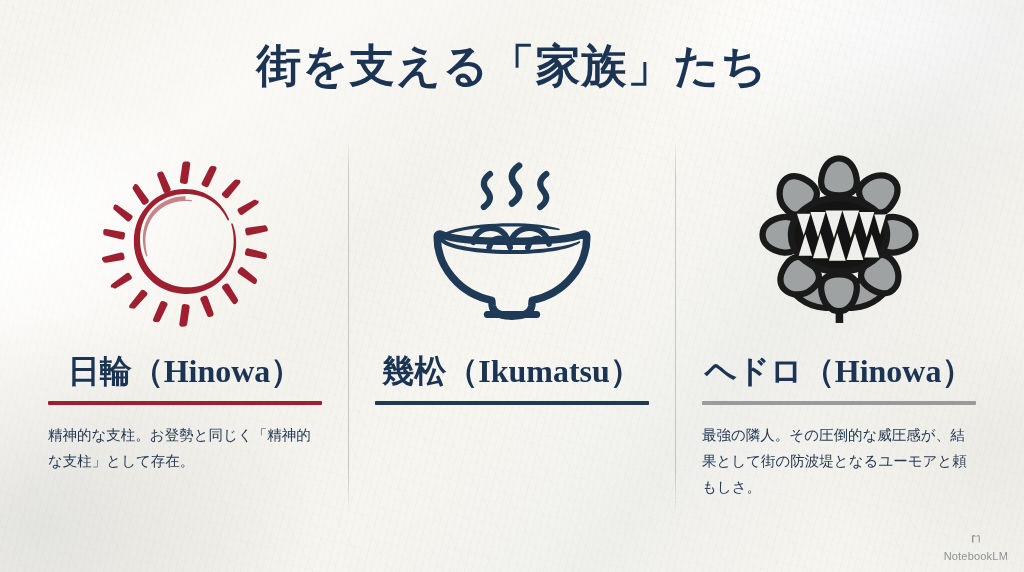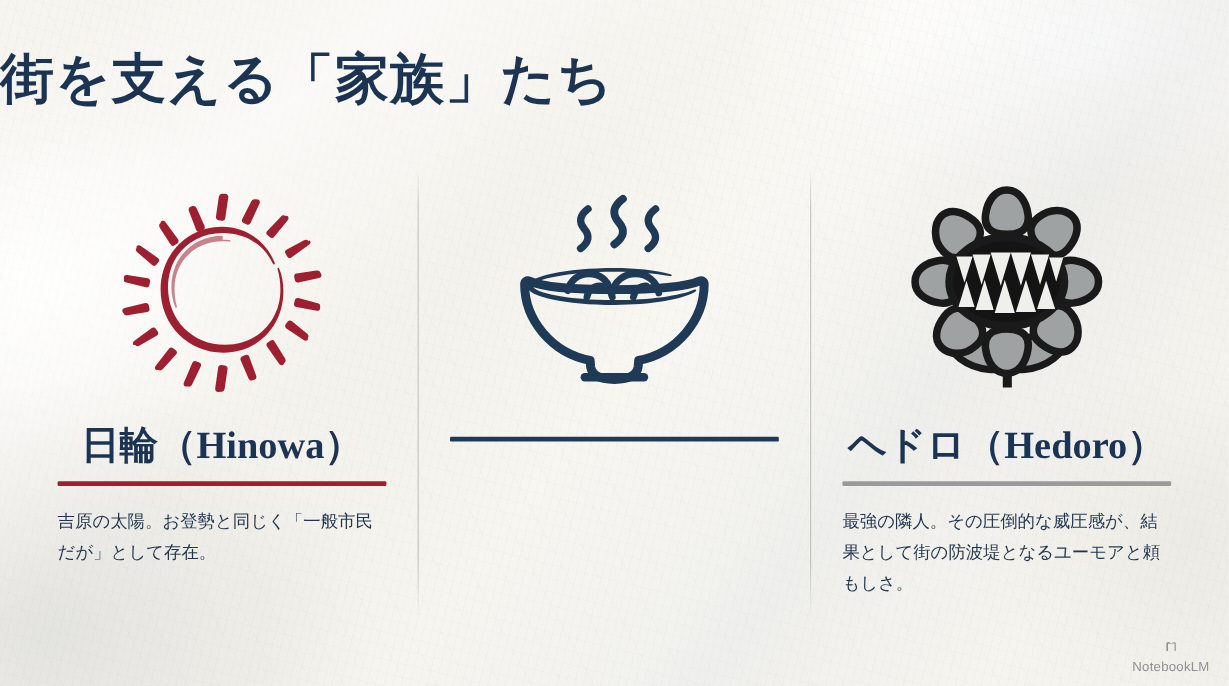--- a/index.html
+++ b/index.html
@@ -52,20 +52,21 @@
   }
 
   .layer { position: relative; z-index: 2; }
 
   
   #title {
     position: absolute;
     top: 36px;
     left: 0;
     width: 1024px;
+    text-align: center;
     font-family: "Liberation Serif", "DejaVu Serif", serif;
     font-weight: 700;
     font-size: 45px;
     letter-spacing: 1px;
     color: #1b3453;
     white-space: nowrap;
   }
 
   
   #columns {
@@ -183,21 +184,21 @@
               <path d="M5 86.8c-.4 1.5.6 2.9 2.4 3.3l18.9 4.6c1.6.4 3-.5 3.3-2.1l.7-3.2c.4-1.6-.6-3.1-2.3-3.4L8.2 82.7c-1.8-.3-3 .5-3.3 2z"></path>
               <path d="M17.2 56.5c-1 1.2-.8 2.9.6 4.1l14.8 12.6c1.2 1.1 2.8.9 3.8-.4l2.1-2.6c1-1.3.8-3-.6-4L21.3 54.7c-1.5-1-3.1-.9-4.1.3z"></path>
               <path d="M40.2 32.7c-1.3.9-1.5 2.6-.5 4.2l10.5 16.4c.9 1.4 2.5 1.6 3.8.7l2.7-1.8c1.4-.9 1.6-2.6.7-4L45.3 31.7c-1.1-1.5-2.8-1.8-4.1-1z"></path>
               <path d="M69.4 16.7c-1.5.6-2.1 2.2-1.5 4l7 18.2c.6 1.5 2.1 2.1 3.6 1.5l3.1-1.2c1.5-.6 2.2-2.2 1.6-3.8L75.2 17.7c-.7-1.7-2.3-2.3-3.8-1.7z"></path>
             </g>
           </g>
         </svg>
       </div>
       <div class="card-title">日輪（Hinowa）</div>
       <div class="rule" style="background:#9e2030;"></div>
-      <div class="desc">吉原の太陽。お登勢と同じく「一般市民だが」として存在。</div>
+      <div class="desc">精神的な支柱。お登勢と同じく「精神的な支柱」として存在。</div>
     </div>
 
     <div class="vdiv"></div>
 
     <div class="col">
       <div class="icon-box">
         <svg width="176" height="180" viewBox="0 0 200 200" aria-hidden="true">
           <g fill="none" stroke="#1e3a56" stroke-linecap="round" stroke-linejoin="round">
 
             <path d="M68 58c8-6 9-12 3.5-18.5C66 33 67 26.5 75 20.5" stroke-width="7"></path>
@@ -212,20 +213,21 @@
           <g fill="none" stroke="#1e3a56" stroke-width="6.5" stroke-linecap="round">
             <path d="M56 98c2-10 10-16 20-16s18 6 20 16"></path>
             <path d="M98 100c2-11 11-18 22-18s20 7 22 18"></path>
             <path d="M74 104c1.5-6.5 6-10.5 12-10.5s10.5 4 12 10.5"></path>
             <path d="M118 104c1.5-6.5 6-10.5 12-10.5"></path>
           </g>
 
           <path d="M72 180h56" fill="none" stroke="#1e3a56" stroke-width="8" stroke-linecap="round"></path>
         </svg>
       </div>
+      <div class="card-title">幾松（Ikumatsu）</div>
       <div class="rule" style="background:#1e3a56;"></div>
     </div>
 
     <div class="vdiv"></div>
 
     <div class="col">
       <div class="icon-box">
         <svg width="168" height="188" viewBox="0 0 200 220" aria-hidden="true">
 
           <path d="M96 140h9v64h-9z" fill="#1a1a1a"></path>
@@ -258,21 +260,21 @@
 
           <g fill="#efefec">
             <path d="M52 124l8-26 8 26z"></path>
             <path d="M69 127l9-30 9 30z"></path>
             <path d="M88 130l10-33 10 33z"></path>
             <path d="M109 129l10-32 10 32z"></path>
             <path d="M130 126l9-28 9 28z"></path>
           </g>
         </svg>
       </div>
-      <div class="card-title">ヘドロ（Hedoro）</div>
+      <div class="card-title">ヘドロ（Hinowa）</div>
       <div class="rule" style="background:#9a9a9a;"></div>
       <div class="desc">最強の隣人。その圧倒的な威圧感が、結果として街の防波堤となるユーモアと頼もしさ。</div>
     </div>
 
   </div>
 
   <div id="watermark" class="layer">
     <span>
       <svg width="12" height="12" viewBox="0 0 24 24" aria-hidden="true">
         <path d="M4 19V7c0-1.6 1.4-3 3.2-3 2.6 0 4.4 1.8 5.2 4.2-1.2-1-2.6-1.6-4-1.6-1 0-1.7.5-1.7 1.4V19z" fill="#7d8184"></path>

